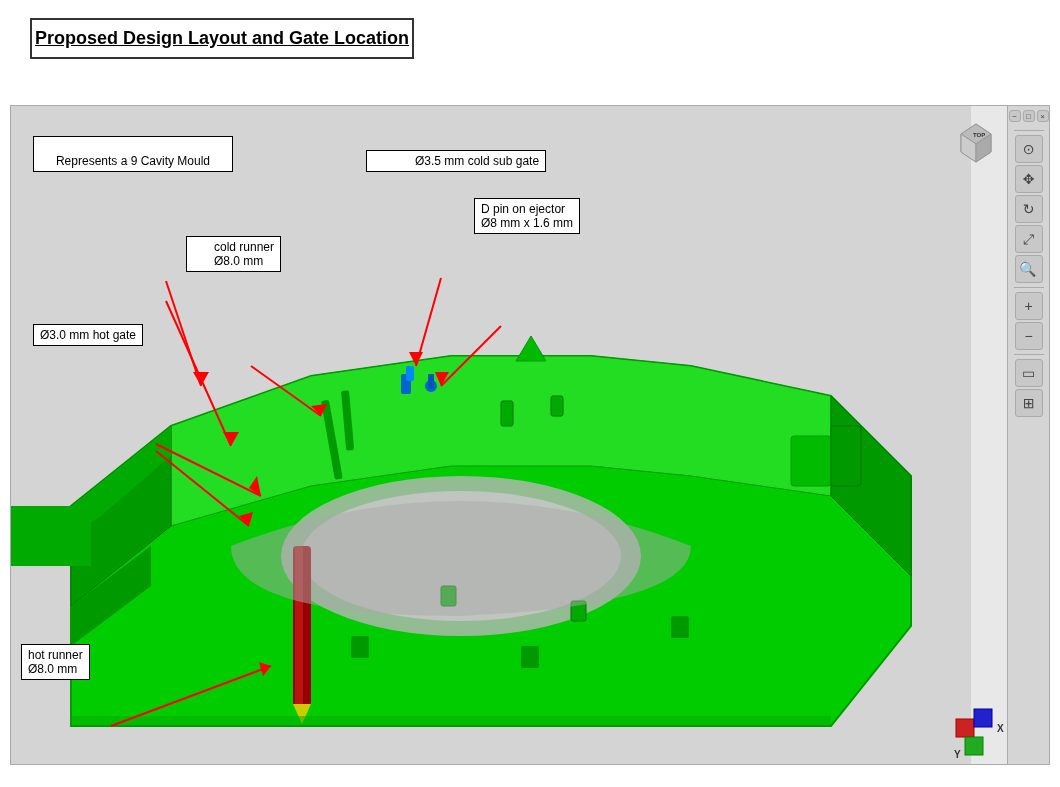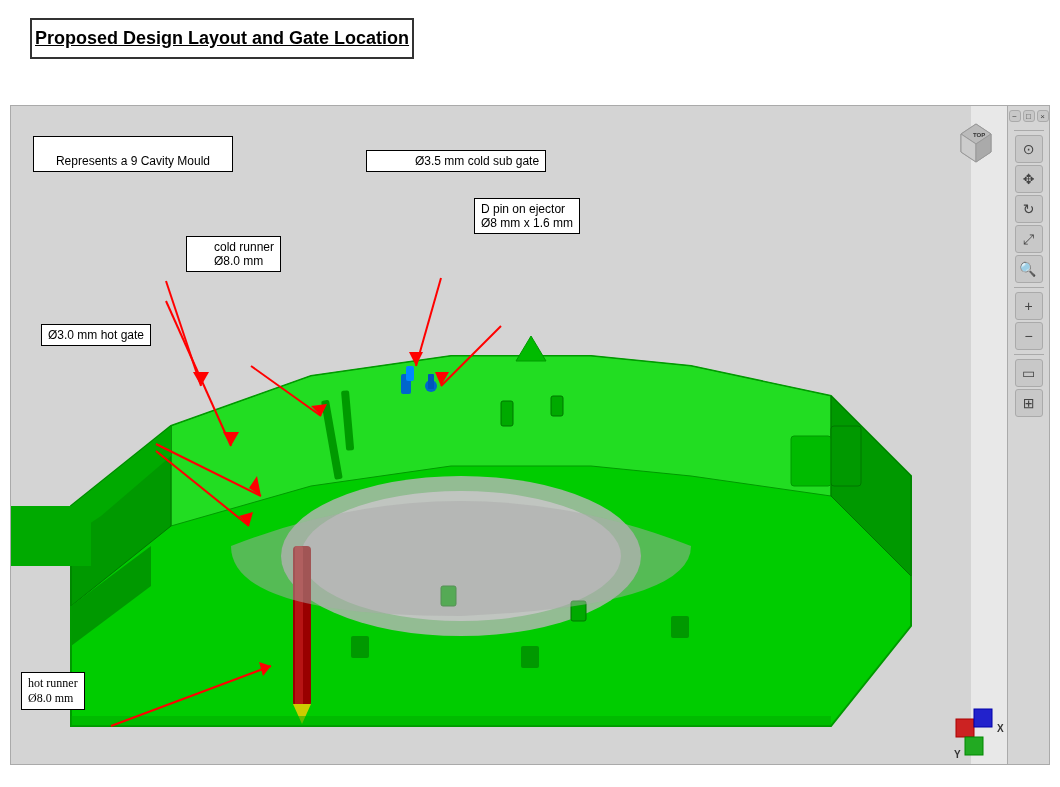--- a/index.html
+++ b/index.html
@@ -216,25 +216,25 @@
   <div class="label-box" style="top: 92px; left: 463px; white-space: normal;">
     <span>D pin on ejector</span><br>
     <span>Ø8 mm x 1.6 mm</span>
   </div>
 
   <div class="label-box" style="top: 130px; left: 175px; white-space: normal; padding-left: 27px;">
     <span>cold runner</span><br>
     <span>Ø8.0 mm</span>
   </div>
 
-  <div class="label-box" style="top: 218px; left: 30px;">
+  <div class="label-box" style="top: 218px; left: 22px;">
     <span>Ø3.0 mm hot gate</span>
   </div>
 
-  <div class="label-box" style="top: 566px; left: 10px; white-space: normal; font-family: Liberation Serif, serif;">
+  <div class="label-box" style="top: 538px; left: 10px; white-space: normal;">
     <span>hot runner</span><br>
     <span>Ø8.0 mm</span>
   </div>
 
   <div class="nav-cube" style="position:absolute; top:8px; right:48px;">
     <svg width="50" height="50" viewBox="0 0 50 50">
 
       <polygon points="10,20 25,10 40,20 40,38 25,48 10,38" fill="#ddd" stroke="#999" stroke-width="1"></polygon>
       <polygon points="10,20 25,30 40,20 25,10" fill="#bbb" stroke="#999" stroke-width="1"></polygon>
       <polygon points="10,20 10,38 25,48 25,30" fill="#ccc" stroke="#999" stroke-width="1"></polygon>

